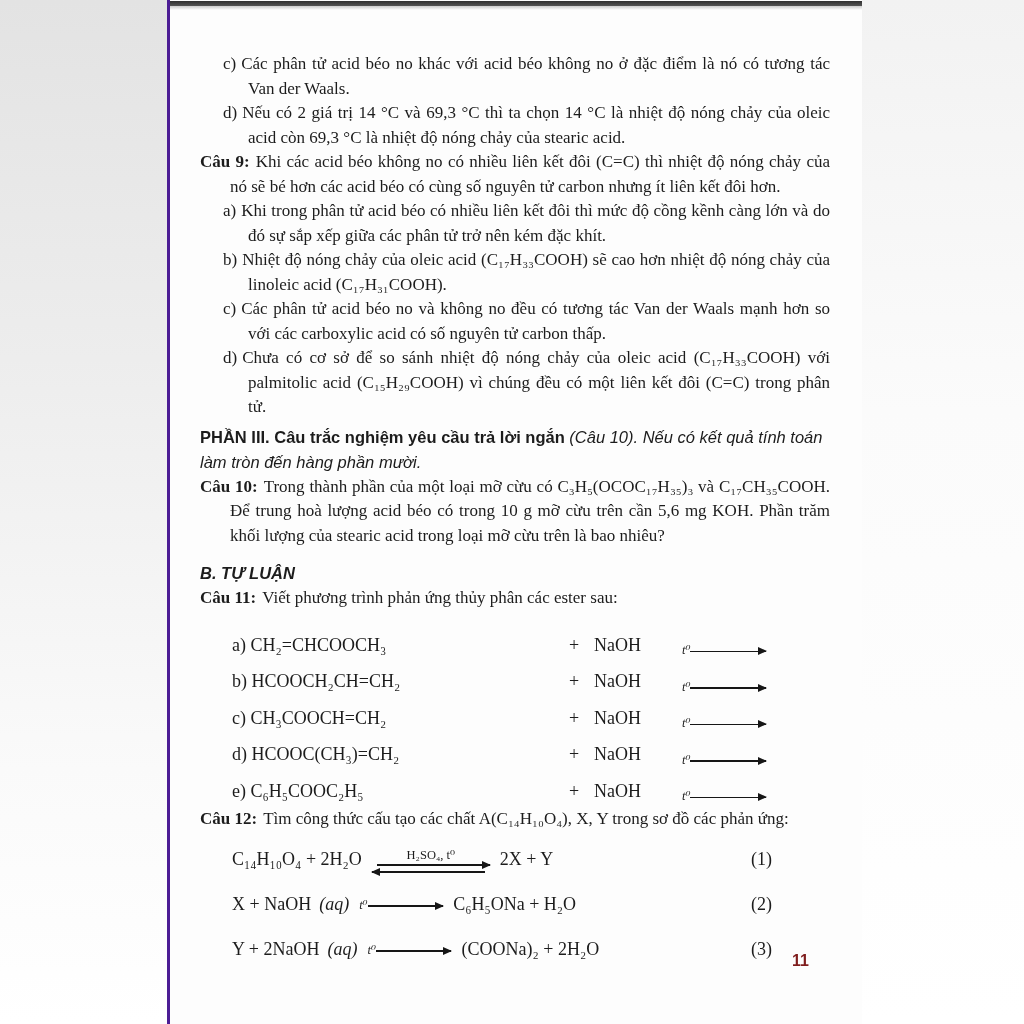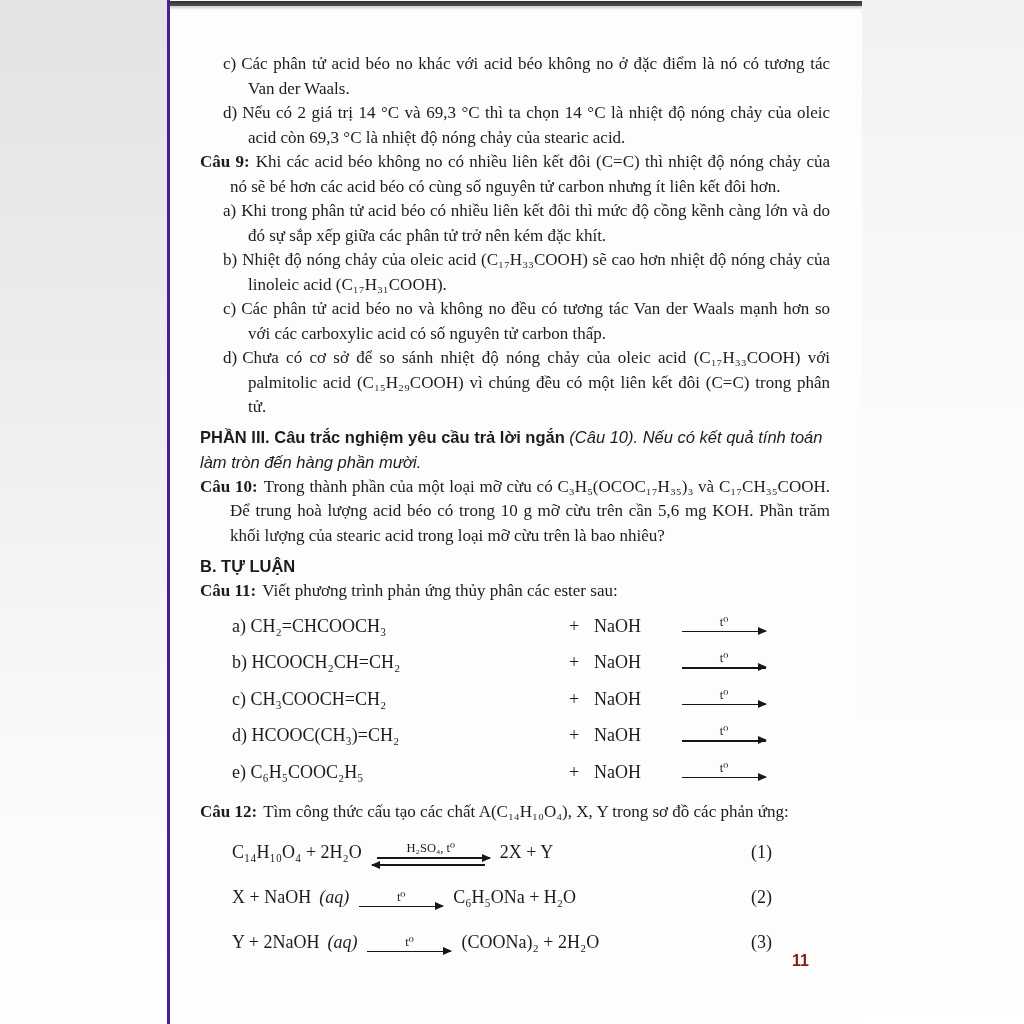--- a/index.html
+++ b/index.html
@@ -43,29 +43,29 @@
   
   .qpara{padding-left:30px;text-indent:-30px;}
   .q-label{font-weight:bold;margin-right:6px;}
   
   .heading-sans{
     font-family:"Liberation Sans","DejaVu Sans",sans-serif;
     font-weight:bold;font-size:16.5px;line-height:25px;margin-top:5px;
     text-align:left;
   }
   .heading-sans .h-italic{font-weight:normal;font-style:italic;}
-  .section-b{margin-top:6px;}
+  .section-b{margin-top:13px;font-style:italic;}
   
   .ester-list{margin-top:10px;}
-  .ester-row{display:flex;align-items:flex-start;height:36.5px;padding-left:32px;font-size:18px;text-align:left;}
+  .ester-row{display:flex;align-items:flex-end;height:36.5px;padding-left:32px;font-size:18px;text-align:left;}
   .ester-formula{width:322px;}
   .ester-plus{width:40px;text-align:center;}
   .ester-reagent{width:88px;}
   
-  .farrow{display:inline-flex;flex-direction:column;align-items:center;width:84px;transform:translateY(2px);}
+  .farrow{display:inline-flex;align-items:center;width:84px;transform:translateY(2px);font-style:italic;}
   .cond{font-size:12.5px;line-height:13px;margin-bottom:2px;}
   .aline{position:relative;width:100%;height:1.6px;background:#161616;}
   .aline::after{
     content:"";position:absolute;right:-1px;top:-3.6px;width:0;height:0;
     border-left:9px solid #161616;border-top:4.3px solid transparent;border-bottom:4.3px solid transparent;
   }
   .equil{display:inline-flex;flex-direction:column;align-items:center;width:118px;transform:translateY(2px);}
   .equil-lines{position:relative;width:100%;height:9px;}
   .eq-top{position:absolute;top:0;left:5px;right:0;height:1.6px;background:#161616;}
   .eq-top::after{

